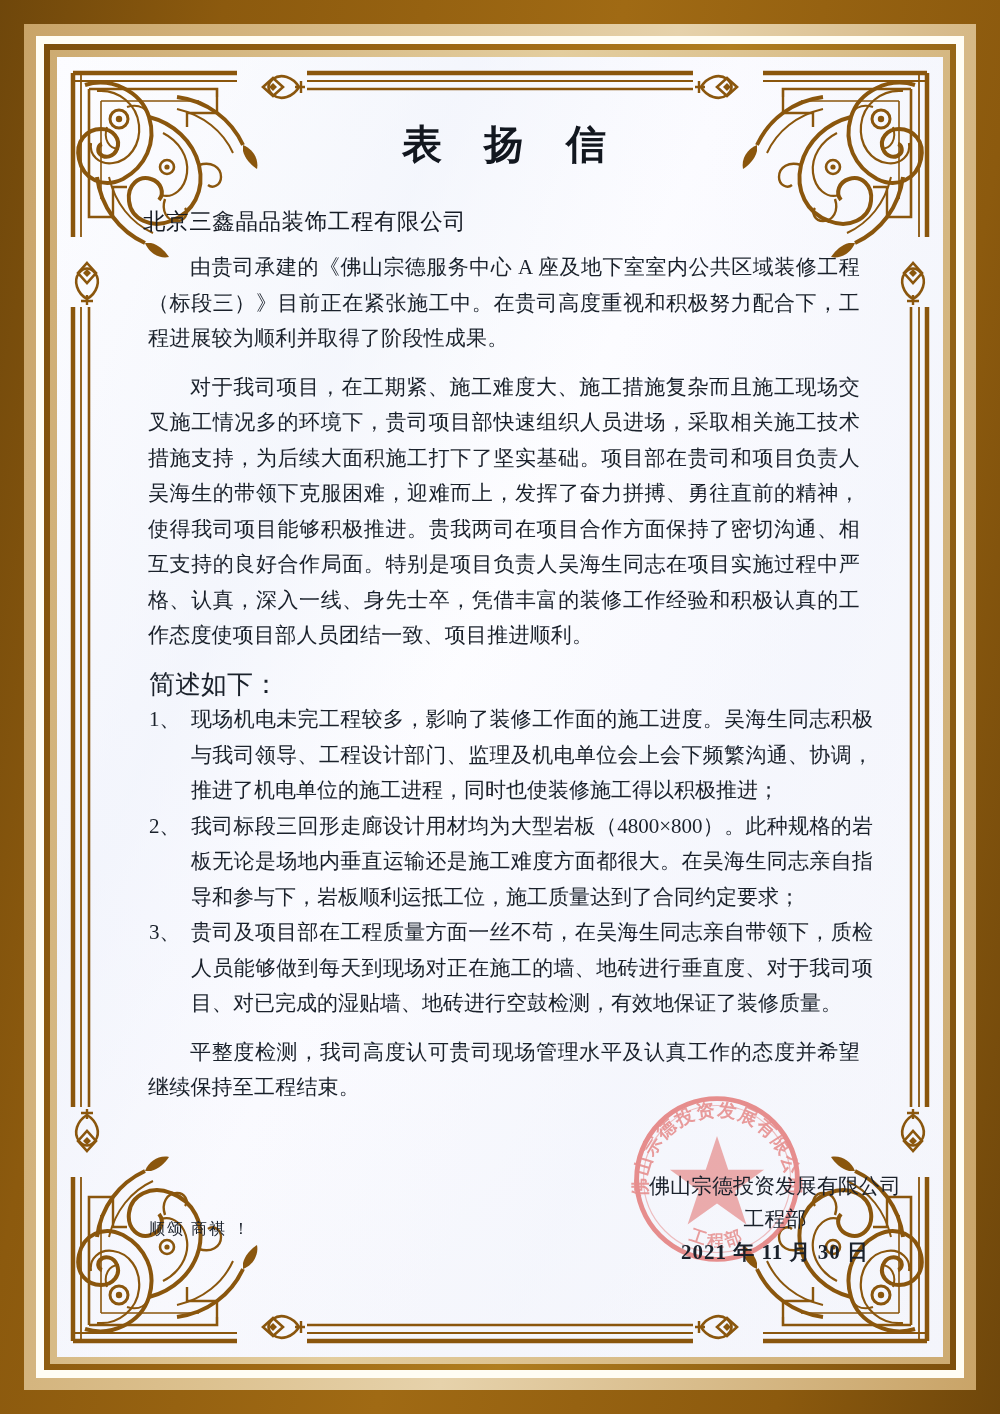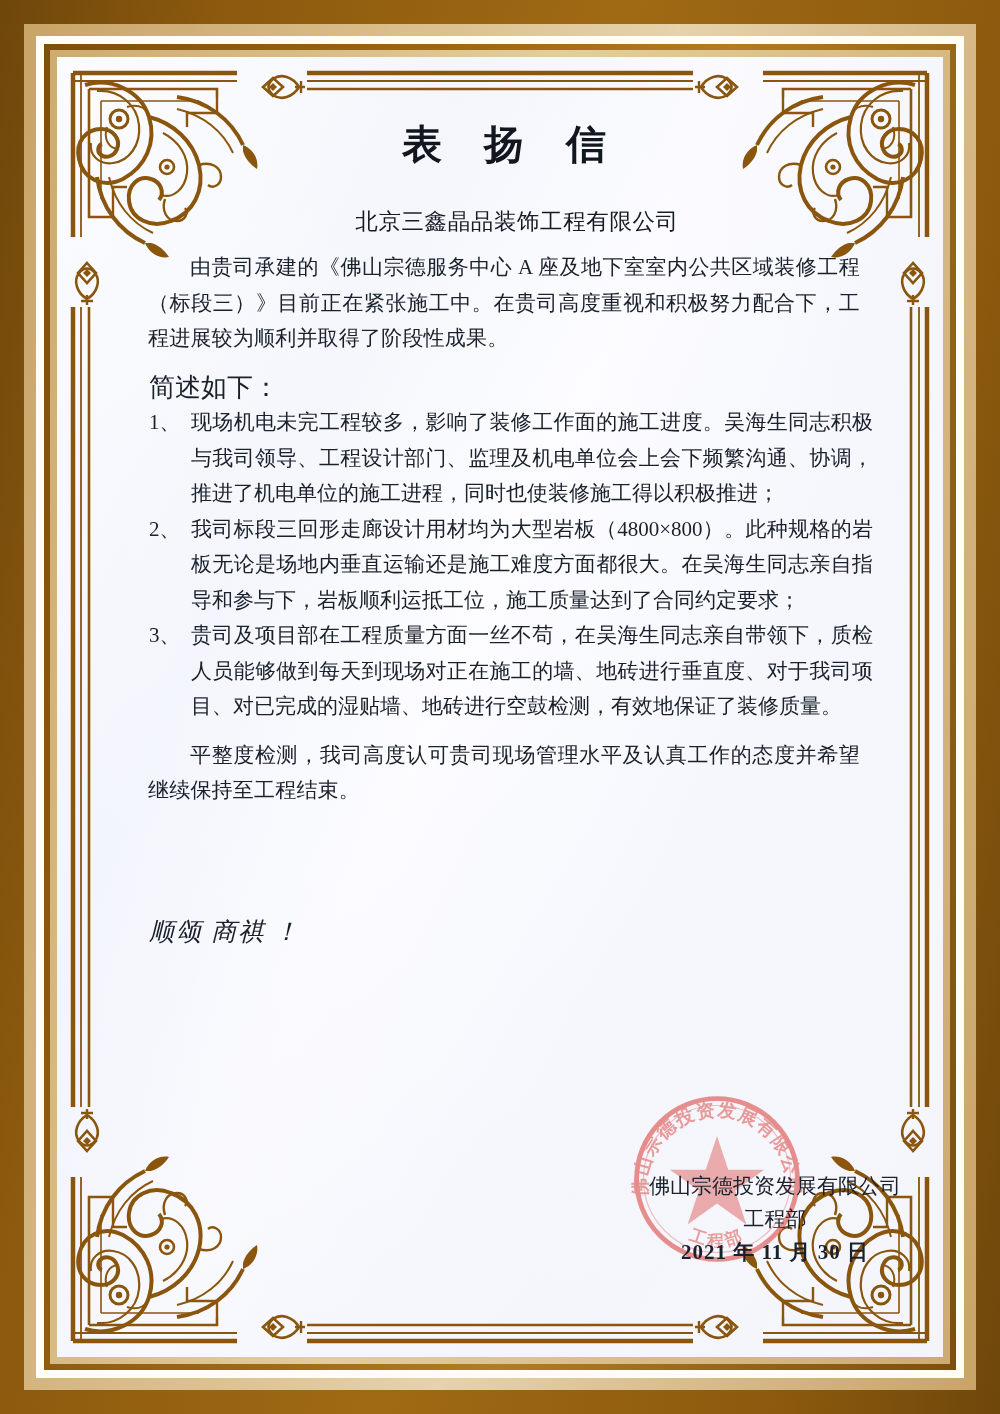--- a/index.html
+++ b/index.html
@@ -87,23 +87,22 @@
     letter-spacing: 14px;
     text-indent: 14px;
     color: #12171f;
     margin: 6px 0 34px 0;
     font-family: "DejaVu Serif", "Liberation Serif", serif;
   }
 
   .recipient {
     font-size: 22.5px;
     letter-spacing: 0.6px;
-    margin: 0 0 10px 26px;
+    margin: 0 0 10px 8px;
     color: #151b24;
-    text-align: center;
   }
 
   .para {
     font-size: 21px;
     line-height: 35.5px;
     text-align: justify;
     text-justify: inter-ideograph;
     margin: 13px;
     color: #1a212b;
     letter-spacing: 0.2px;
@@ -134,26 +133,25 @@
     width: 42px;
     white-space: nowrap;
   }
   .numbered li .itemtext {
     flex: 1 1 auto;
     text-align: justify;
     text-justify: inter-ideograph;
   }
 
   .closing {
-    font-size: 25px;
+    font-size: 16px;
     line-height: 35.5px;
     margin: 0 0 0 14px;
     letter-spacing: 2px;
     color: #1a212b;
-    font-style: italic;
   }
 
   .spacer-big { height: 92px; }
 
   
   .signature {
     position: absolute;
     right: 42px;
     bottom: 88px;
     text-align: center;
@@ -276,20 +274,21 @@
     </div>
 
     <div class="content">
 
       <div class="doc-title">表 扬 信</div>
 
       <div class="recipient">北京三鑫晶品装饰工程有限公司</div>
 
       <p class="para indent">由贵司承建的《佛山宗德服务中心 A 座及地下室室内公共区域装修工程（标段三）》目前正在紧张施工中。在贵司高度重视和积极努力配合下，工程进展较为顺利并取得了阶段性成果。</p>
 
+      <p class="para indent">对于我司项目，在工期紧、施工难度大、施工措施复杂而且施工现场交叉施工情况多的环境下，贵司项目部快速组织人员进场，采取相关施工技术措施支持，为后续大面积施工打下了坚实基础。项目部在贵司和项目负责人吴海生的带领下克服困难，迎难而上，发挥了奋力拼搏、勇往直前的精神，使得我司项目能够积极推进。贵我两司在项目合作方面保持了密切沟通、相互支持的良好合作局面。特别是项目负责人吴海生同志在项目实施过程中严格、认真，深入一线、身先士卒，凭借丰富的装修工作经验和积极认真的工作态度使项目部人员团结一致、项目推进顺利。</p>
 
       <div class="lead-line">简述如下：</div>
 
       <ul class="numbered">
         <li>
           <span class="marker">1、</span>
           <span class="itemtext">现场机电未完工程较多，影响了装修工作面的施工进度。吴海生同志积极与我司领导、工程设计部门、监理及机电单位会上会下频繁沟通、协调，推进了机电单位的施工进程，同时也使装修施工得以积极推进；</span>
         </li>
         <li>
           <span class="marker">2、</span>

